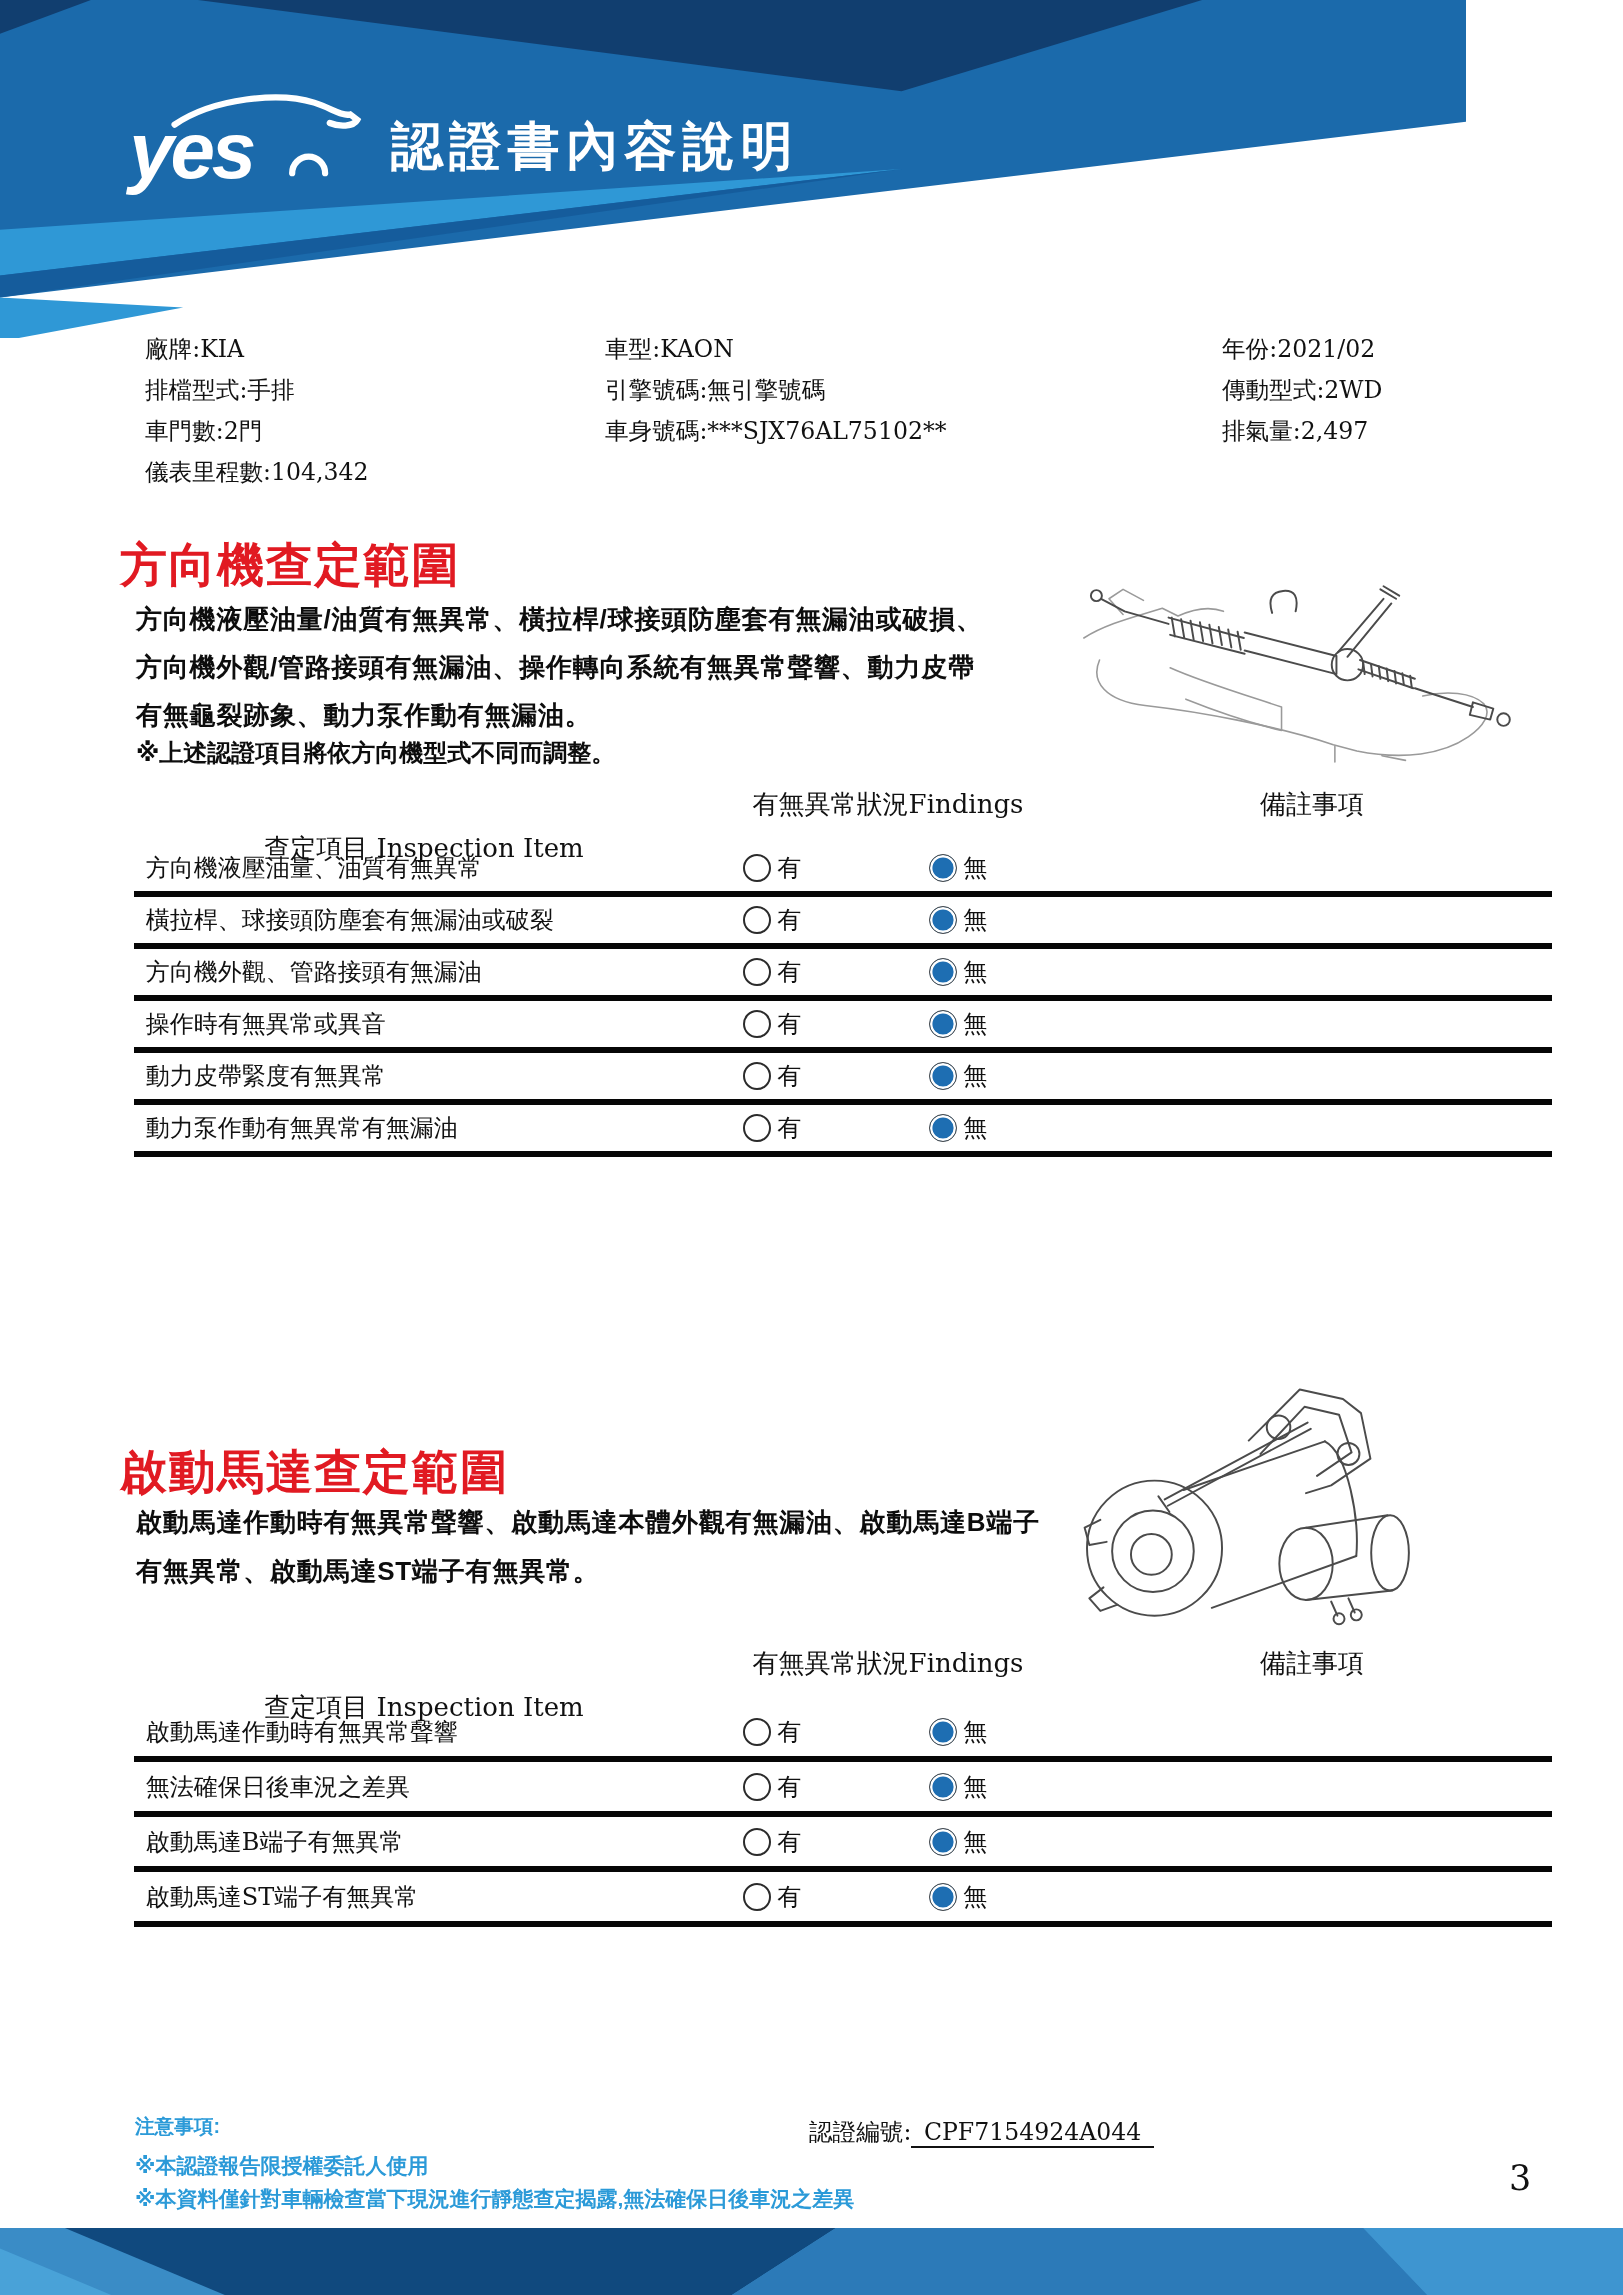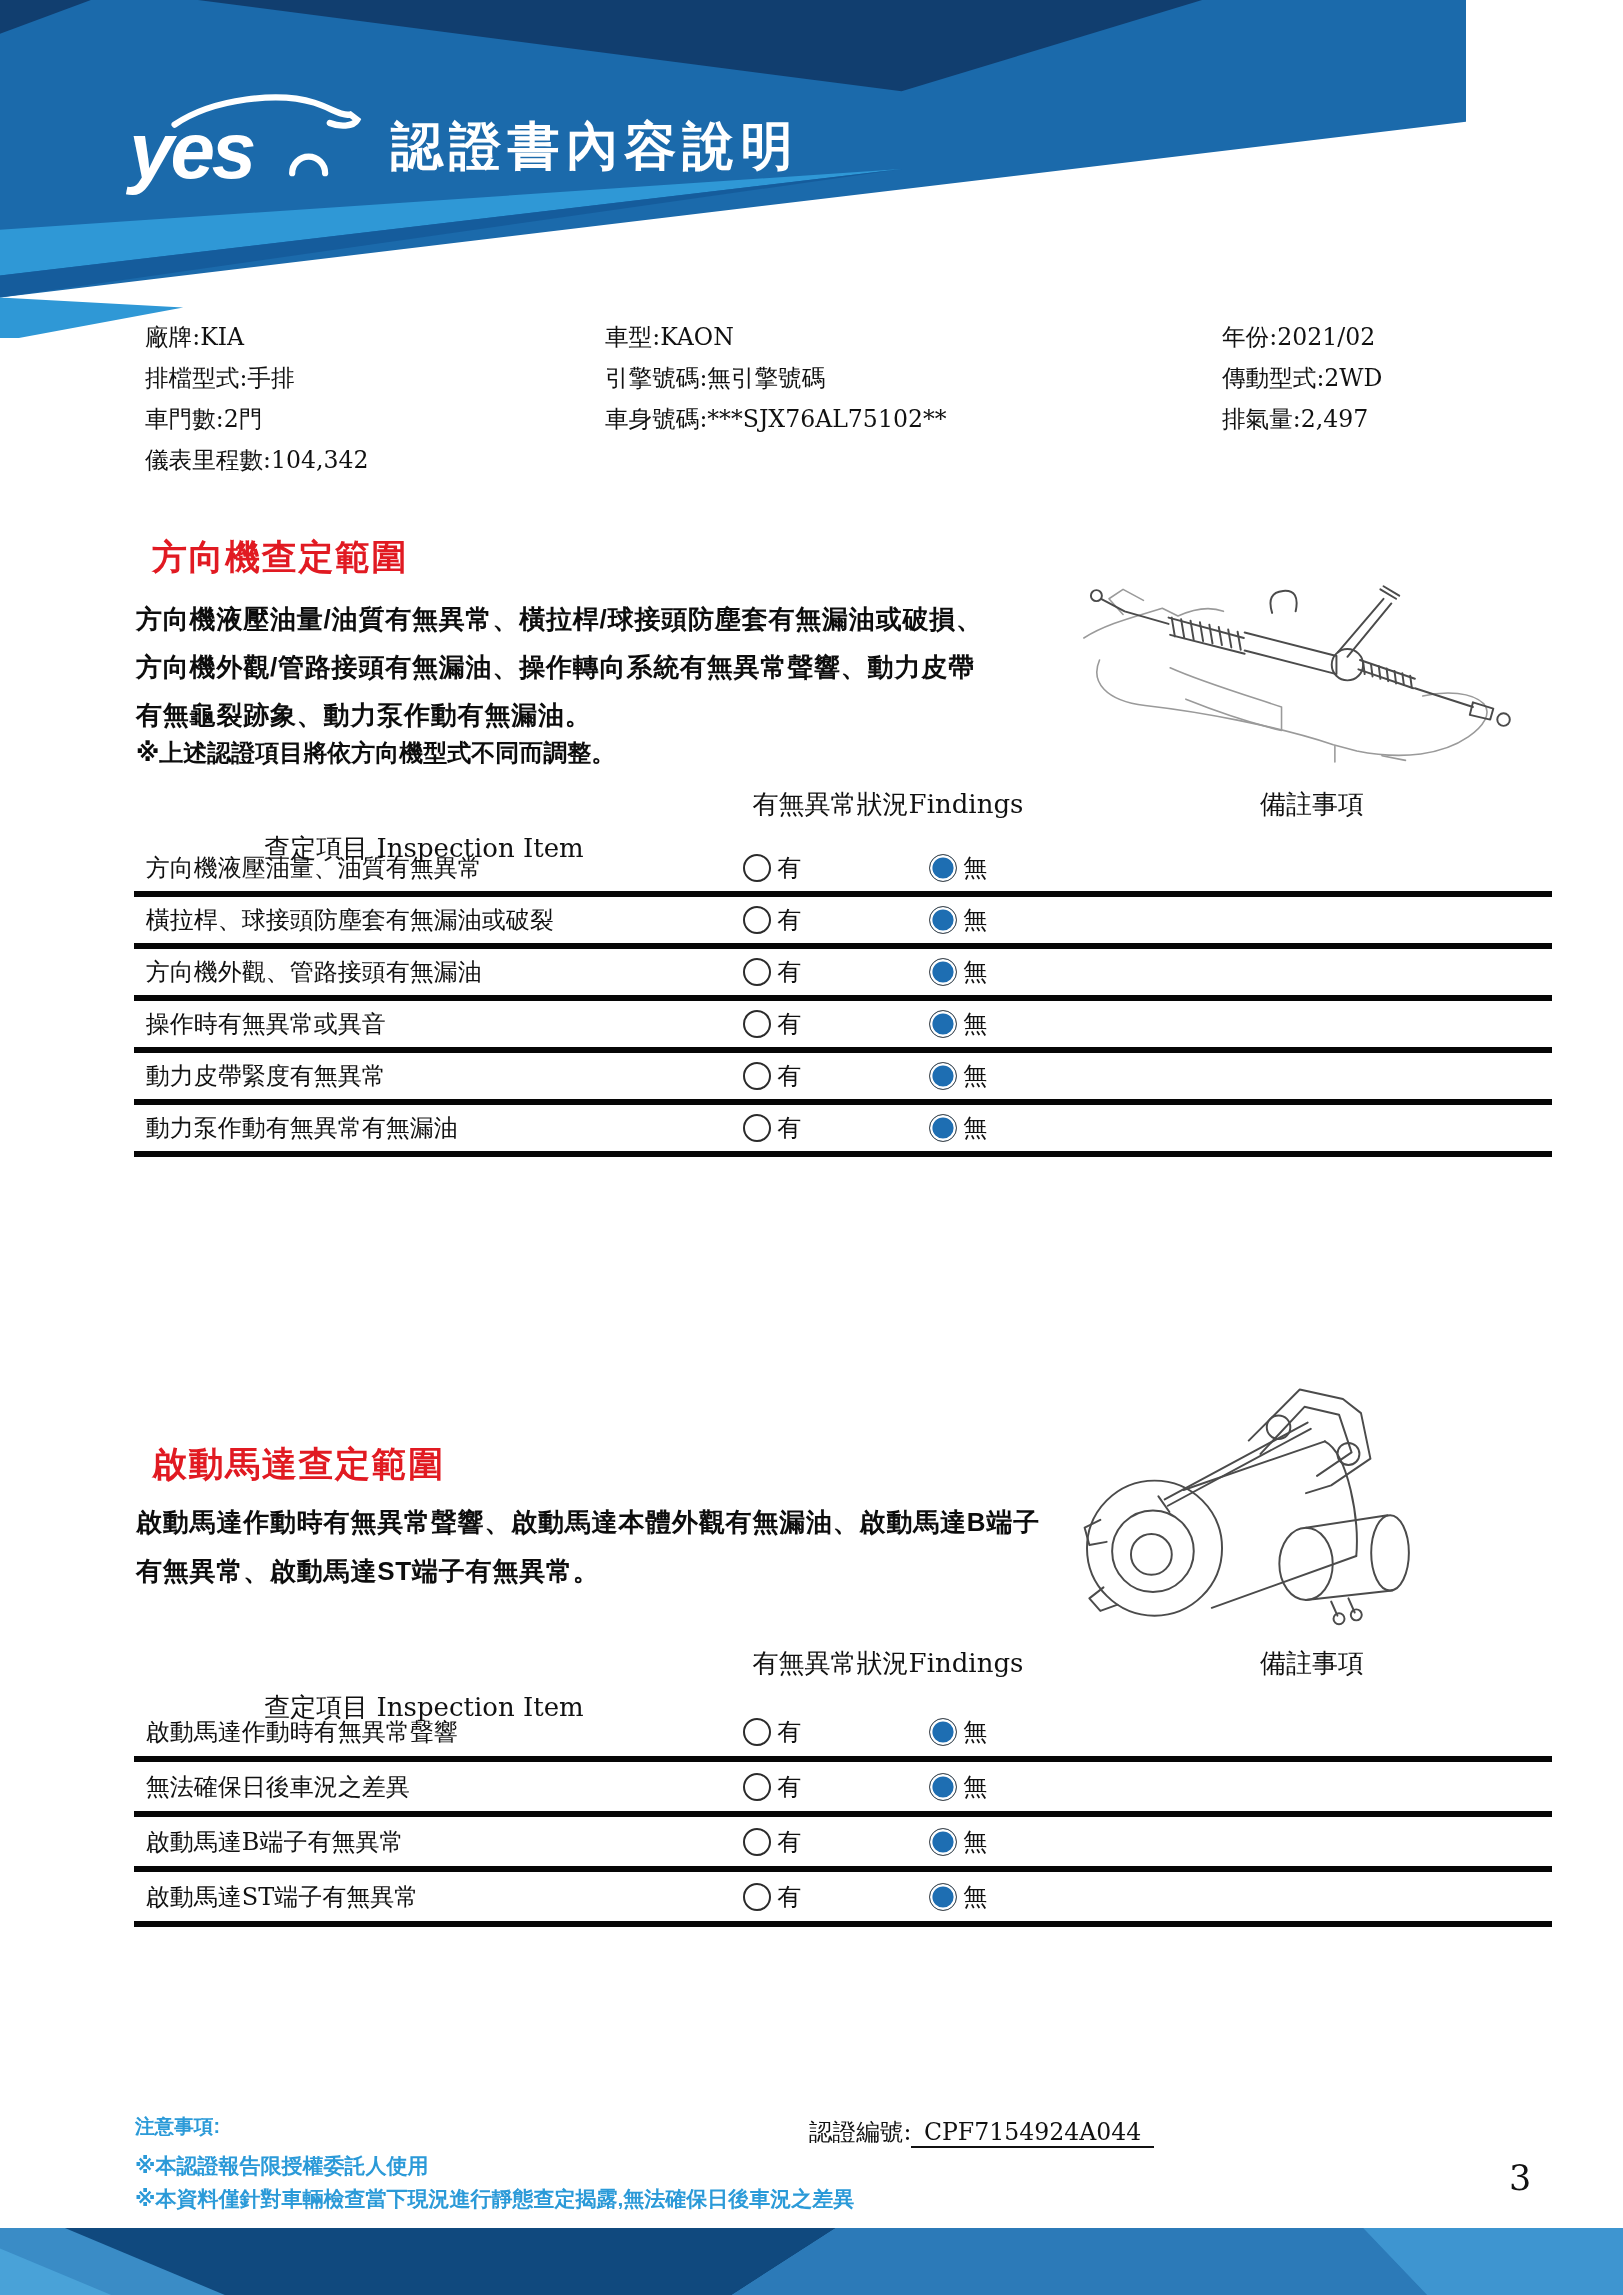--- a/index.html
+++ b/index.html
@@ -14,26 +14,26 @@
   .hl.darkB  {background:#113e6f;clip-path:polygon(13.5% 0,82% 0,61.5% 27%);}
   .hl.lightW {background:#2f98d6;clip-path:polygon(61.5% 50%,0 68%,0 81.5%);}
   .hl.midW   {background:#155c9c;clip-path:polygon(61.5% 50%,0 81.5%,0 88%);}
   .hl.lightBL{background:#2f98d6;clip-path:polygon(0 88%,12.5% 91%,0 101%);}
   .logo{position:absolute;left:126px;top:90px;width:243px;height:106px;}
   .page-title{position:absolute;left:391px;top:112px;font-family:"Liberation Sans","DejaVu Sans",sans-serif;
         font-weight:bold;font-size:52px;letter-spacing:6.3px;color:#fff;}
 
   
   .vinfo{position:absolute;top:313px;left:0;width:1623px;font-size:23.6px;}
-  .vcol{position:absolute;top:4px;line-height:41px;white-space:nowrap;}
+  .vcol{position:absolute;top:16px;line-height:41px;white-space:nowrap;}
   .vcol.c1{left:145px;} .vcol.c2{left:605px;} .vcol.c3{left:1222px;}
 
   
-  .sec-title{position:absolute;left:152px;font-family:"Liberation Sans","DejaVu Sans",sans-serif;
-        font-weight:bold;font-size:35px;color:#e11a22;letter-spacing:1.6px;}
+  .sec-title{position:absolute;left:120px;font-family:"Liberation Sans","DejaVu Sans",sans-serif;
+        font-weight:bold;font-size:47px;color:#e11a22;letter-spacing:1.6px;}
   .sec-desc{position:absolute;left:136px;width:966px;font-family:"Liberation Sans","DejaVu Sans",sans-serif;
         font-weight:700;font-size:26px;line-height:48px;color:#0d0d0d;letter-spacing:0.8px;}
   .sec-note{position:absolute;left:136px;font-family:"Liberation Sans","DejaVu Sans",sans-serif;
         font-weight:700;font-size:24px;color:#0d0d0d;}
 
   
   .insp{position:absolute;left:134px;width:1418px;}
   .t-head{position:relative;height:47px;font-size:26px;}
   .t-head span{position:absolute;top:6.3px;text-align:center;white-space:nowrap;}
   .h-item{left:31px;width:518px;margin-top:44px;}

